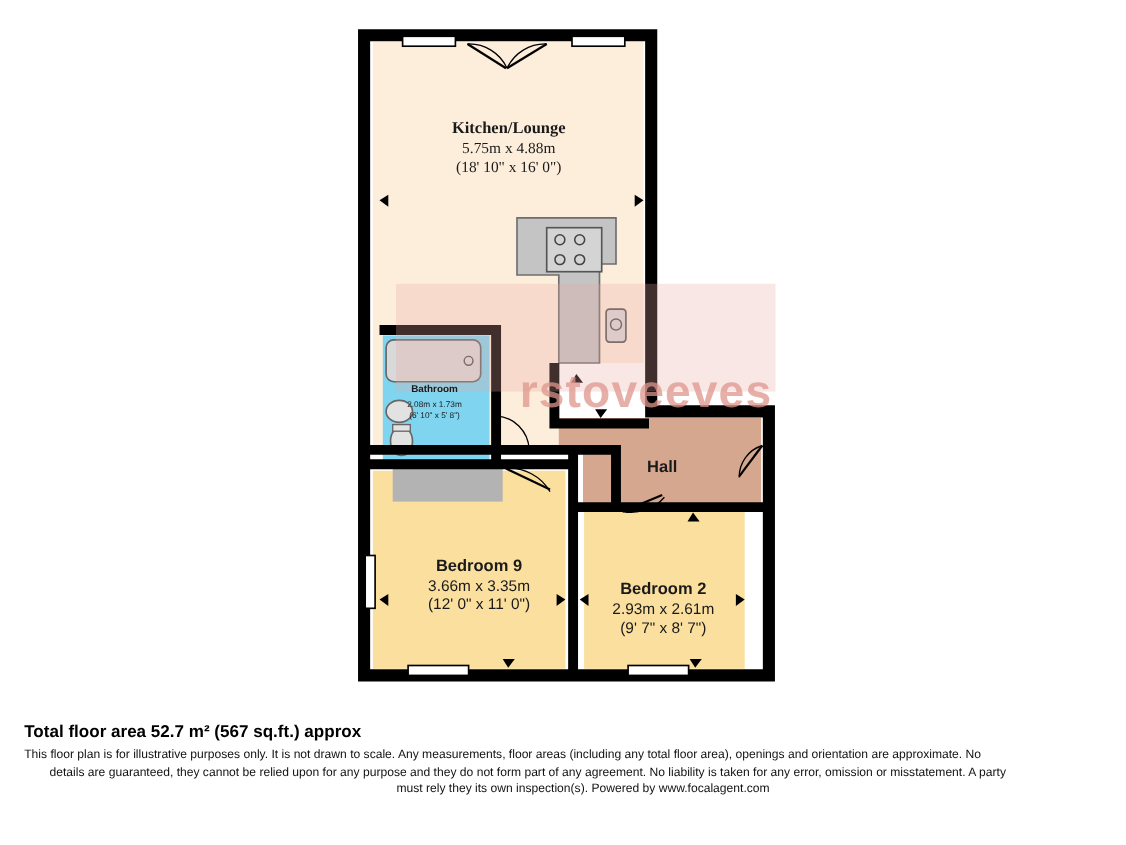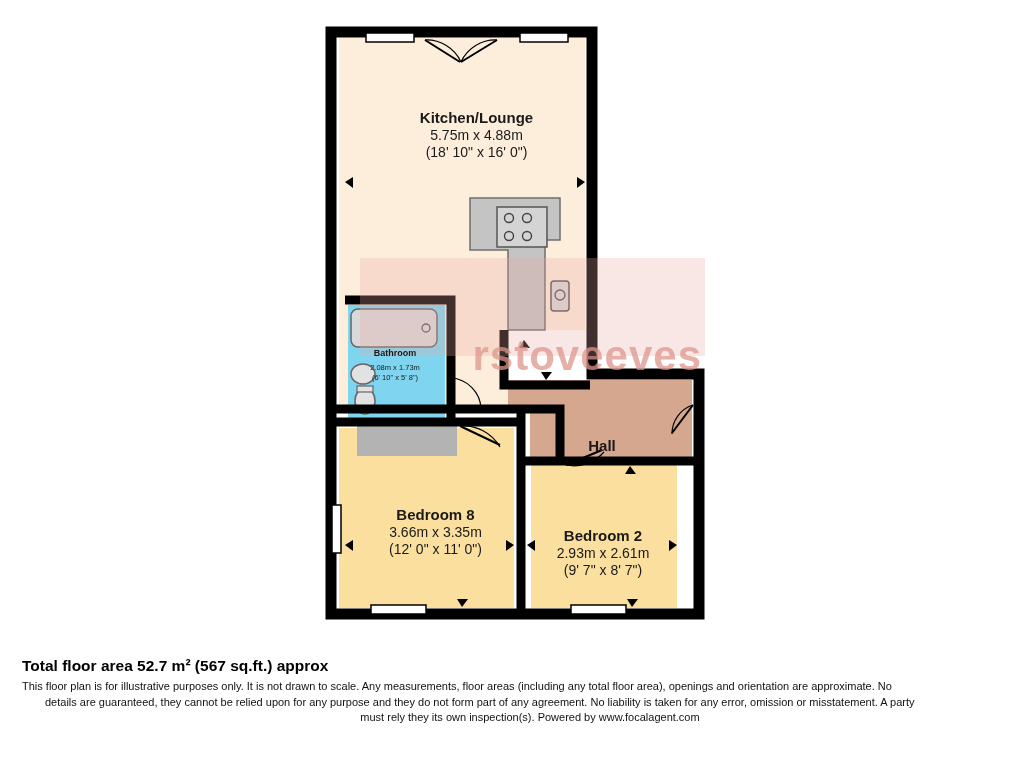--- a/index.html
+++ b/index.html
@@ -177,38 +177,38 @@
   <polygon points="632,607 627,599 638,599" fill="#000"></polygon>
   <polygon points="630,466 625,474 636,474" fill="#000"></polygon>
   <polygon points="524,340 519,348 530,348" fill="#000"></polygon>
   <polygon points="546,380 541,372 552,372" fill="#000"></polygon>
 
 </svg>
 
 <div class="watermark"></div>
 <div class="watermark-text">rstoveeves</div>
 
-<div class="room-label" style="left:369px; top:108px; width:215px;">
+<div class="room-label" style="left:355px; top:108px; width:215px;font-family:Liberation Serif, serif;">
   <span class="rname">Kitchen/Lounge</span>
   <span class="rdim">5.75m x 4.88m</span>
   <span class="rdim">(18' 10" x 16' 0")</span>
 </div>
 
 <div class="room-label small" style="left:345px; top:344px; width:100px;">
   <span class="rname">Bathroom</span>
   <span class="rdim">2.08m x 1.73m</span>
   <span class="rdim">(6' 10" x 5' 8")</span>
 </div>
 
-<div class="room-label" style="left:552px; top:436px; width:100px;">
+<div class="room-label" style="left:552px; top:415px; width:100px;">
   <span class="rname">Hall</span>
 </div>
 
 <div class="room-label" style="left:348px; top:505px; width:175px;">
-  <span class="rname">Bedroom 8</span>
+  <span class="rname">Bedroom 9</span>
   <span class="rdim">3.66m x 3.35m</span>
   <span class="rdim">(12' 0" x 11' 0")</span>
 </div>
 
 <div class="room-label" style="left:528px; top:526px; width:150px;">
   <span class="rname">Bedroom 2</span>
   <span class="rdim">2.93m x 2.61m</span>
   <span class="rdim">(9' 7" x 8' 7")</span>
 </div>
 

